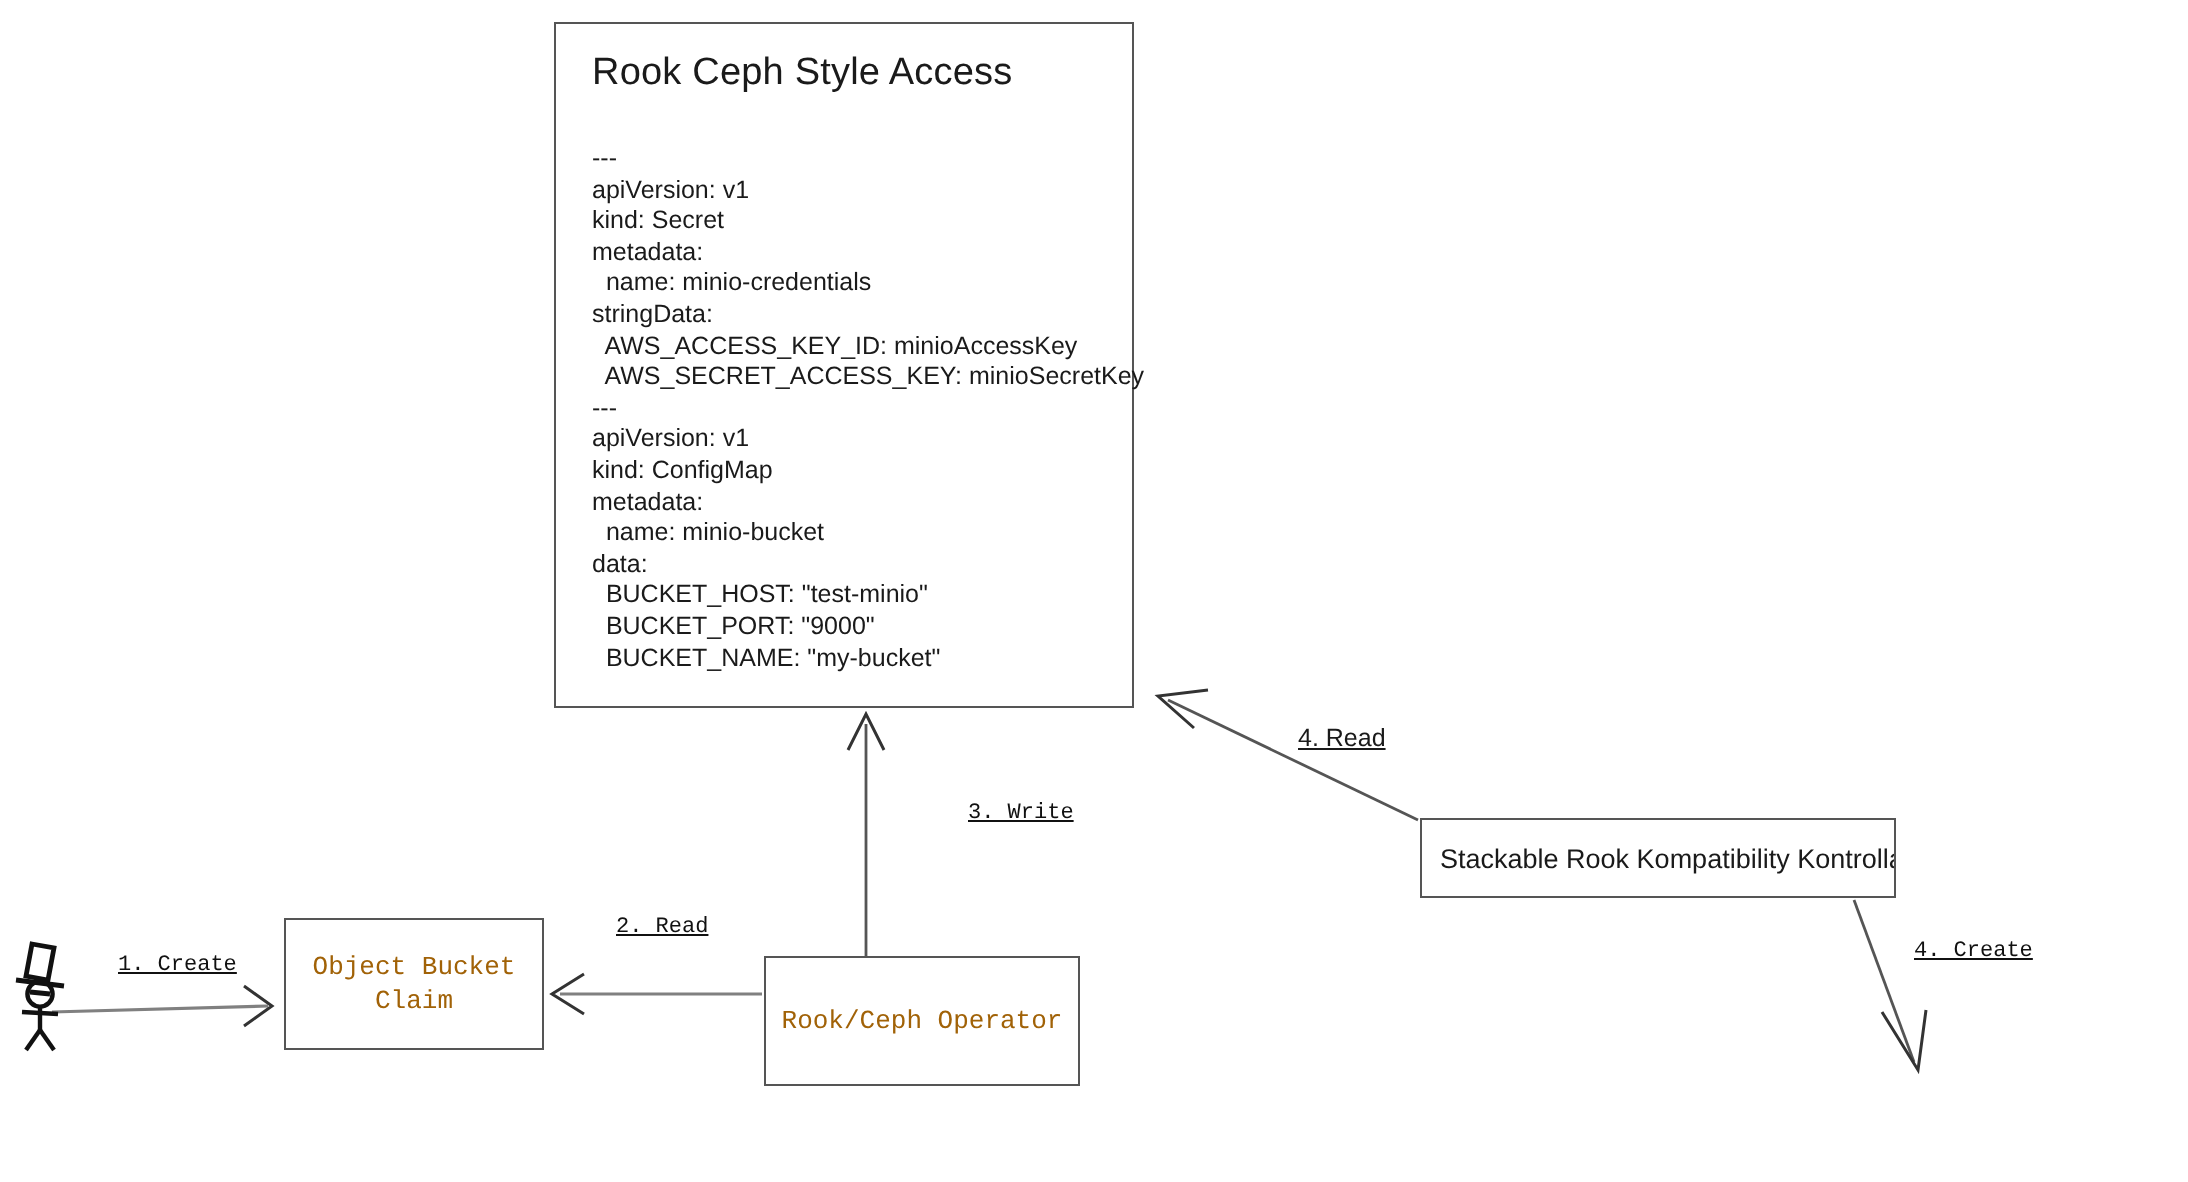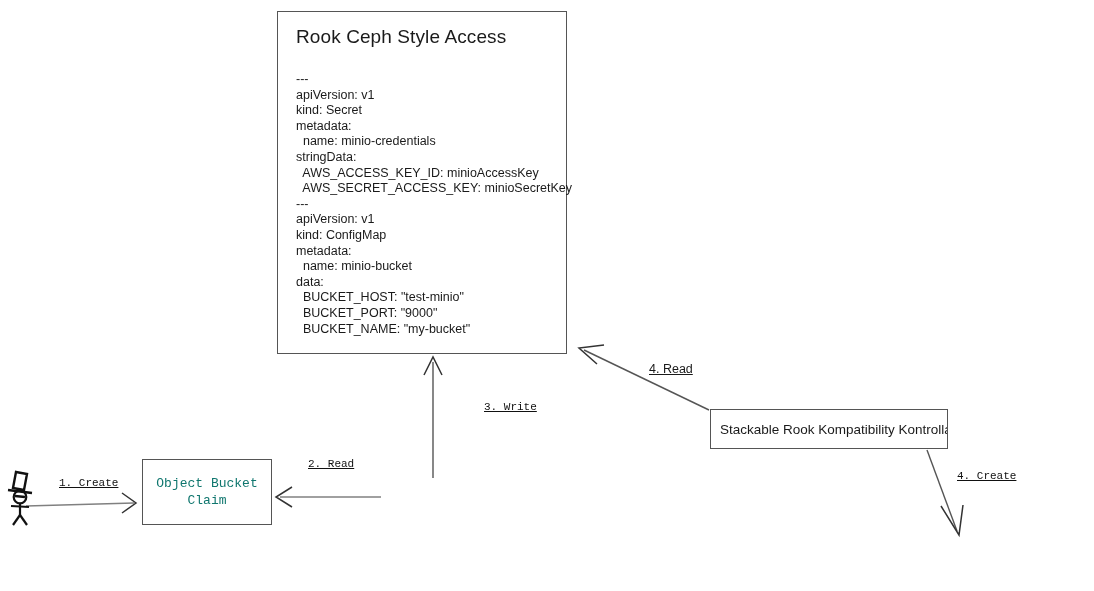--- a/index.html
+++ b/index.html
@@ -58,21 +58,21 @@
     line-height: 15.6px;
     color: #1a1a1a;
     white-space: pre;
   }
 
   
   .mono-box {
     font-family: "Liberation Mono", monospace;
     font-size: 13px;
     line-height: 17px;
-    color: #0f766e;
+    color: #a16207;
     display: flex;
     align-items: center;
     justify-content: center;
     text-align: center;
     border: 1px solid #555555;
   }
   .sans-box {
     font-family: "Liberation Sans", sans-serif;
     font-size: 13.5px;
     line-height: 17px;
@@ -195,20 +195,21 @@
   name: minio-bucket
 data:
   BUCKET_HOST: "test-minio"
   BUCKET_PORT: "9000"
   BUCKET_NAME: "my-bucket"</div>
   </div>
 
   <div id="node-obc" class="node mono-box" style="white-space: pre-line;">Object Bucket
 Claim</div>
 
+  <div id="node-op" class="node mono-box">Rook/Ceph Operator</div>
 
   <div id="node-srkk" class="node sans-box">Stackable Rook Kompatibility Kontrollant</div>
 
 
   <div id="lbl-create1" class="edge-label">1. Create</div>
   <div id="lbl-read2" class="edge-label">2. Read</div>
   <div id="lbl-write3" class="edge-label">3. Write</div>
   <div id="lbl-read4" class="edge-label sans">4. Read</div>
   <div id="lbl-create5" class="edge-label">4. Create</div>
 

